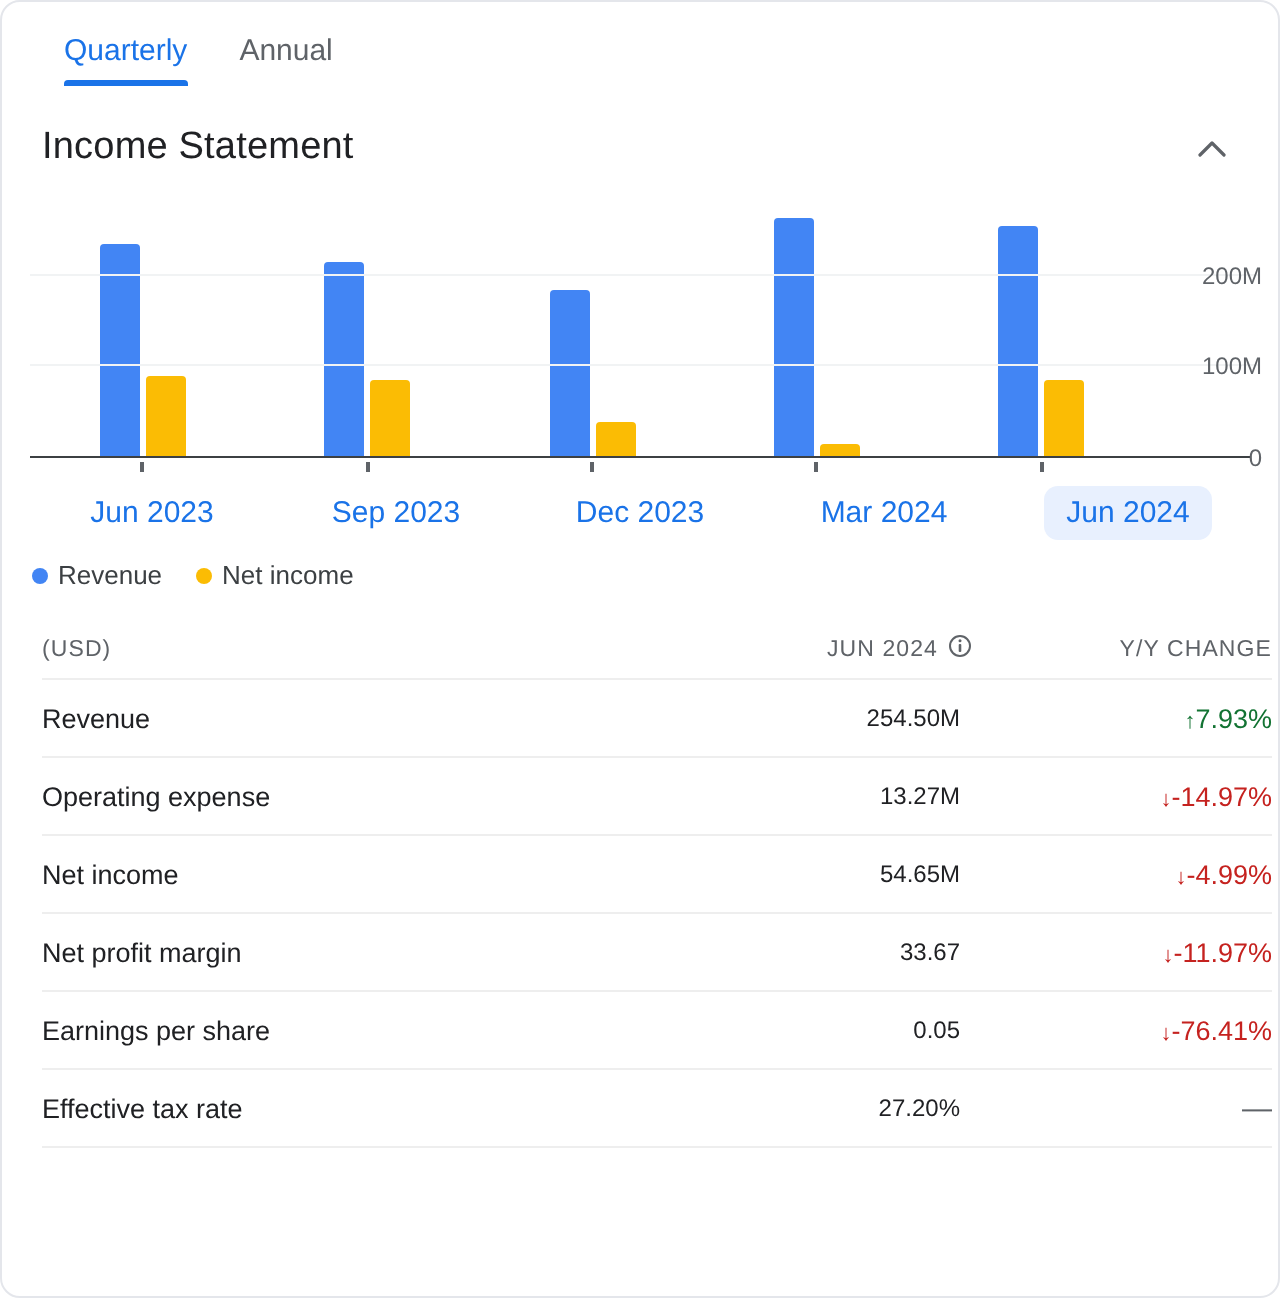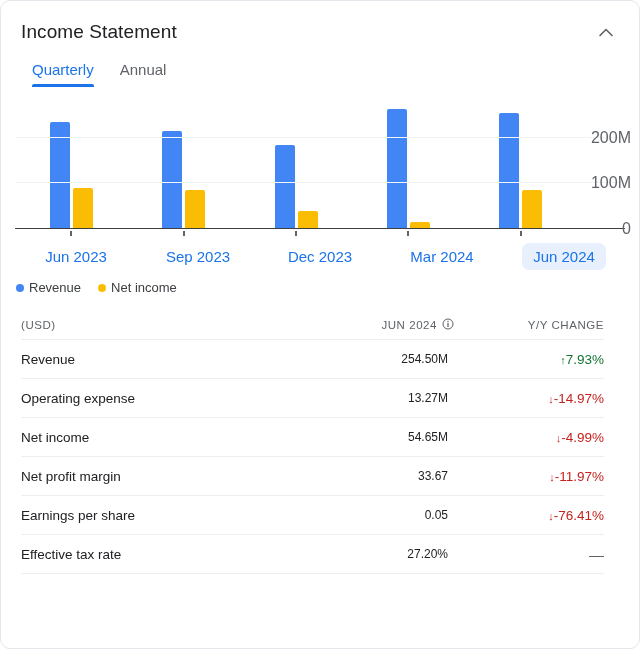--- a/index.html
+++ b/index.html
@@ -117,21 +117,21 @@
     bottom: -7px;
     left: 50%;
     transform: translateX(-50%);
     width: 2px;
     height: 5px;
     background: #5f6368;
   }
   .ylabel {
     position: absolute;
     right: 8px;
-    font-size: 16px;
+    font-size: 12px;
     color: #5f6368;
     transform: translateY(-50%);
     white-space: nowrap;
   }
 
   
   #periods {
     display: flex;
     margin: 14px 14px 0 14px;
   }
@@ -167,21 +167,21 @@
     width: 8px; height: 8px;
     border-radius: 50%;
   }
   .legend-label {
     font-size: 13px;
     color: #3c4043;
   }
 
   
   #table {
-    margin: 15px 35px 0 20px;
+    margin: 15px 3px 0 20px;
   }
   .row {
     display: flex;
     align-items: center;
     height: 39px;
     border-bottom: 1px solid #eeeeee;
   }
   .row.head {
     height: 30px;
     border-bottom: 1px solid #eeeeee;
@@ -220,32 +220,32 @@
   .up   { color: #137333; }
   .down { color: #c5221f; }
   .flat { color: #5f6368; font-size: 15px; }
   .arrow { font-size: 11px; }
 </style>
 </head>
 <body>
 
 <div id="card">
 
+  <div id="tabs">
+    <button class="tab active">Quarterly</button>
+    <button class="tab">Annual</button>
+  </div>
+
   <div id="header">
     <div id="page-title">Income Statement</div>
     <button id="collapse-btn">
       <svg width="14" height="9" viewBox="0 0 14 9" aria-hidden="true">
         <path d="M1 7.5 L7 1.5 L13 7.5" stroke="#5f6368" stroke-width="1.6" fill="none" stroke-linecap="round" stroke-linejoin="round"></path>
       </svg>
     </button>
-  </div>
-
-  <div id="tabs">
-    <button class="tab active">Quarterly</button>
-    <button class="tab">Annual</button>
   </div>
 
   <div id="chart-wrap">
     <div id="plot">
       <div id="bars">
           <div class="group">
             <div class="bar rev" style="height: 107.429px; background: rgb(66, 133, 244);"></div>
             <div class="bar net" style="height: 41.1429px; background: rgb(251, 188, 4);"></div>
             <div class="tickmark"></div>
           </div>

